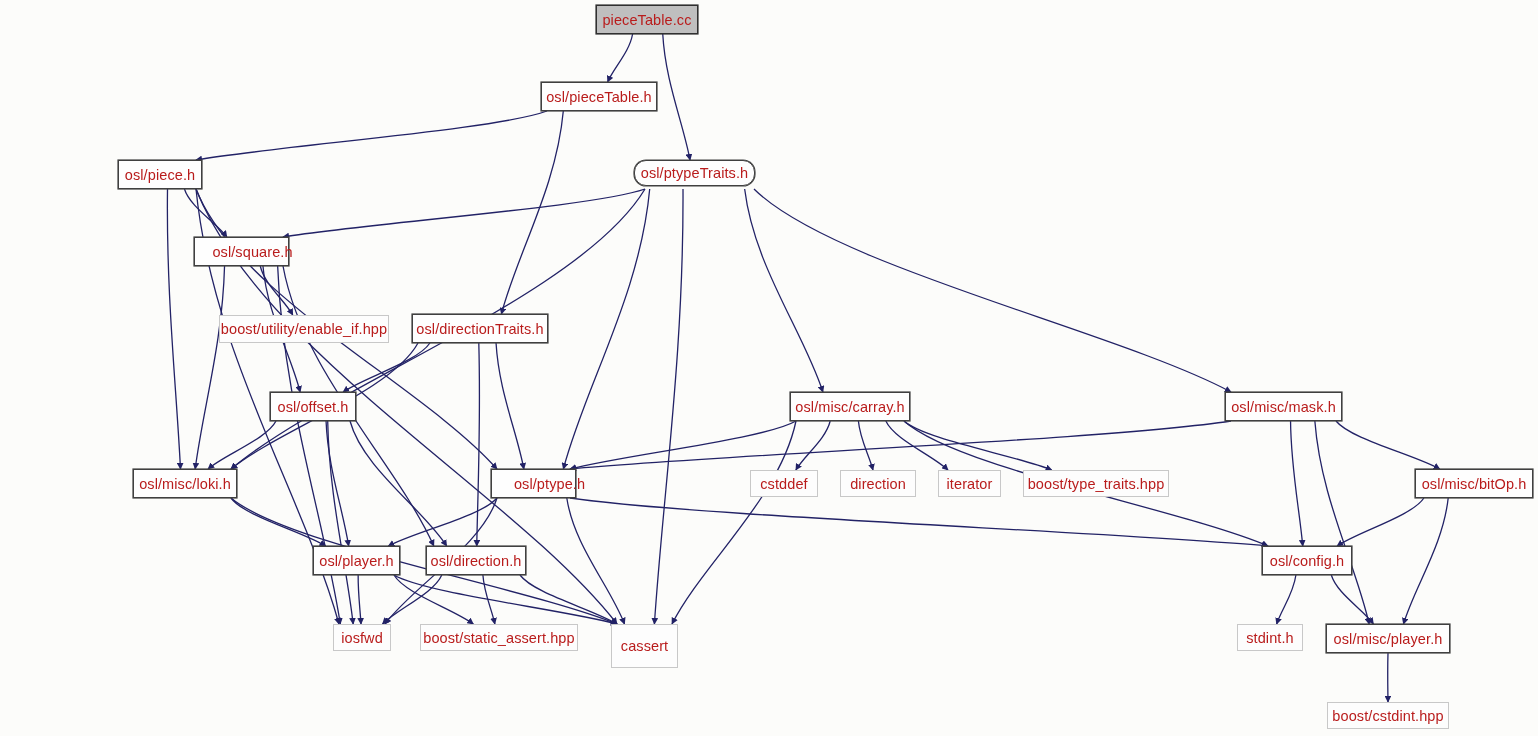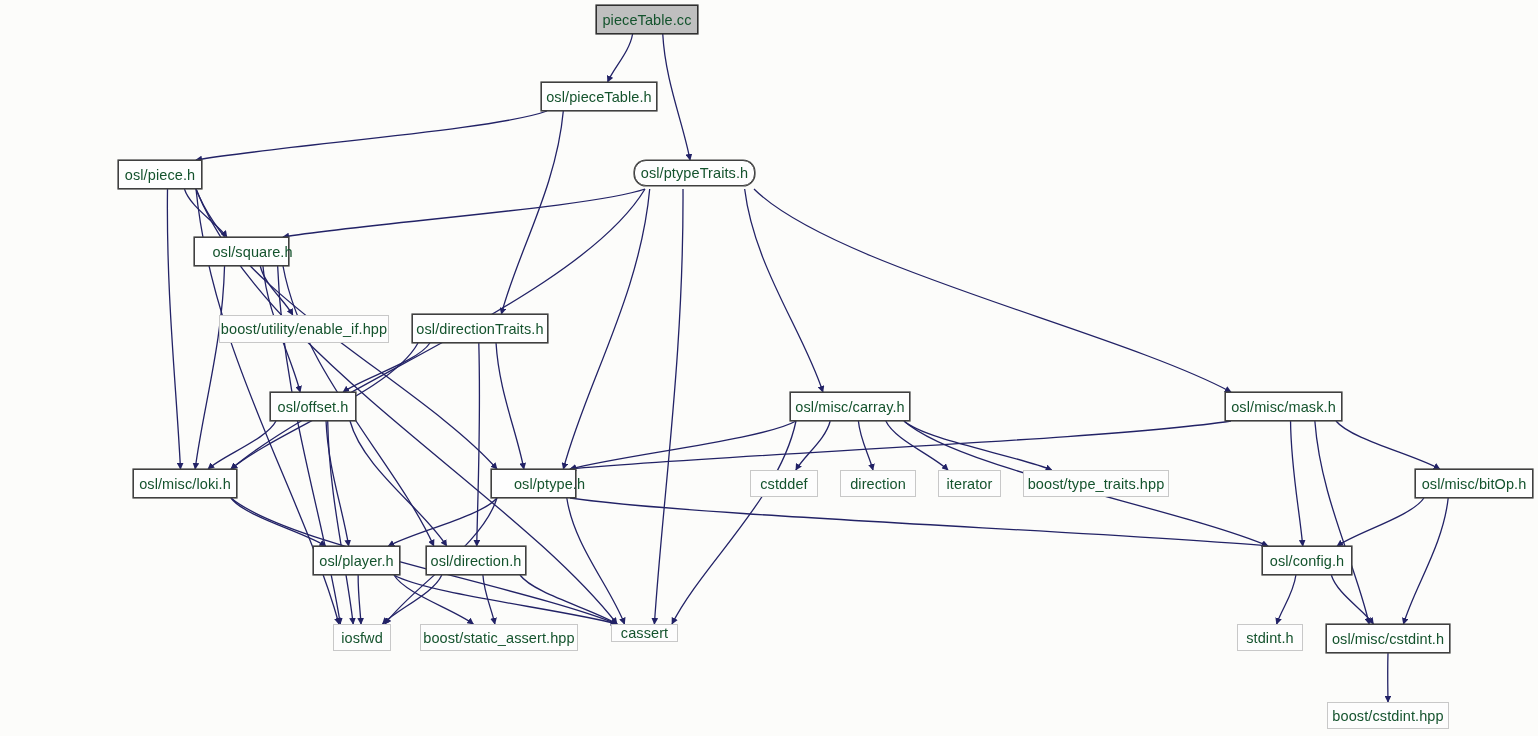--- a/index.html
+++ b/index.html
@@ -1,20 +1,20 @@
 <!DOCTYPE html>
 <html><head>
 <meta charset="utf-8">
 <style>
   html,body{margin:0;padding:0;background:#ffffff;}
   #canvas{position:relative;width:1538px;height:736px;background:#fcfcfa;overflow:hidden;
           font-family:"Liberation Sans","DejaVu Sans",sans-serif;}
   svg.edges{position:absolute;left:0;top:0;width:1538px;height:736px;pointer-events:none;}
   .node{position:absolute;box-sizing:border-box;display:flex;align-items:center;justify-content:center;
-        white-space:nowrap;background:#ffffff;font-size:14.5px;color:#14532d;letter-spacing:.1px;}
+        white-space:nowrap;background:#ffffff;font-size:14.5px;color:#b91c1c;letter-spacing:.1px;}
   .node.lib{border:1px solid #c8c8c8;background:#fdfdfd;}
   .node.proj{border:1px solid #404040;background:#fefefe;box-shadow:0 0 0 .6px #404040;}
   .node.root{border:1px solid #303030;background:#bfbfbf;box-shadow:0 0 0 .6px #303030;}
   .node .lbl{pointer-events:none;}
 </style>
 </head>
 <body>
 
 <div id="canvas">
   <svg class="edges" viewBox="0 0 1538 736" xmlns="http://www.w3.org/2000/svg">
@@ -142,26 +142,26 @@
       </div>
       <div class="node proj" style="left: 1262px; top: 546px; width: 90px; height: 29px;">
         <span class="lbl">osl/config.h</span>
       </div>
       <div class="node lib" style="left: 333px; top: 624px; width: 58px; height: 27px;">
         <span class="lbl">iosfwd</span>
       </div>
       <div class="node lib" style="left: 420px; top: 624px; width: 158px; height: 27px;">
         <span class="lbl">boost/static_assert.hpp</span>
       </div>
-      <div class="node lib" style="left: 611px; top: 624px; width: 67px; height: 18px;">
+      <div class="node lib" style="left: 611px; top: 624px; width: 67px; height: 44px;">
         <span class="lbl">cassert</span>
       </div>
       <div class="node lib" style="left: 1237px; top: 624px; width: 66px; height: 27px;">
         <span class="lbl">stdint.h</span>
       </div>
       <div class="node proj" style="left: 1326px; top: 624px; width: 124px; height: 29px;">
-        <span class="lbl">osl/misc/cstdint.h</span>
+        <span class="lbl">osl/misc/player.h</span>
       </div>
       <div class="node lib" style="left: 1327px; top: 702px; width: 122px; height: 27px;">
         <span class="lbl">boost/cstdint.hpp</span>
       </div>
     </div>
 </div>
 
 </body></html>

